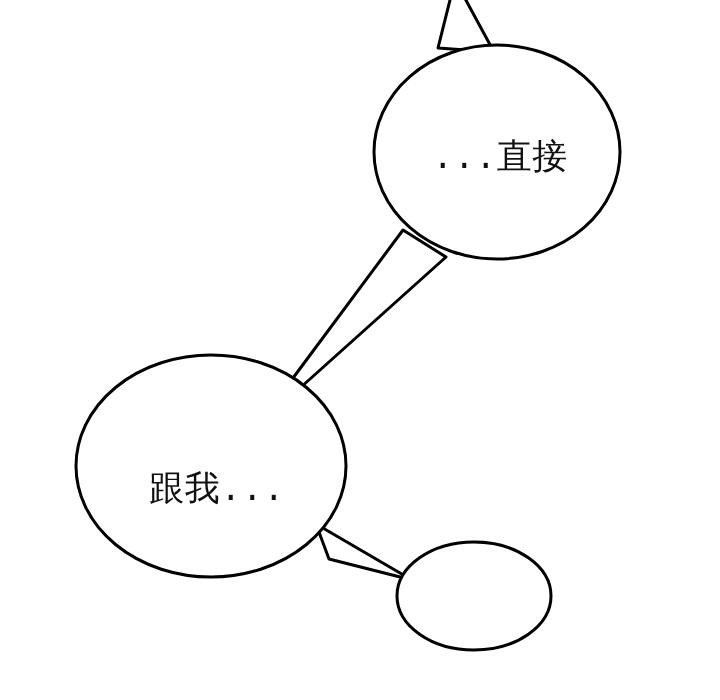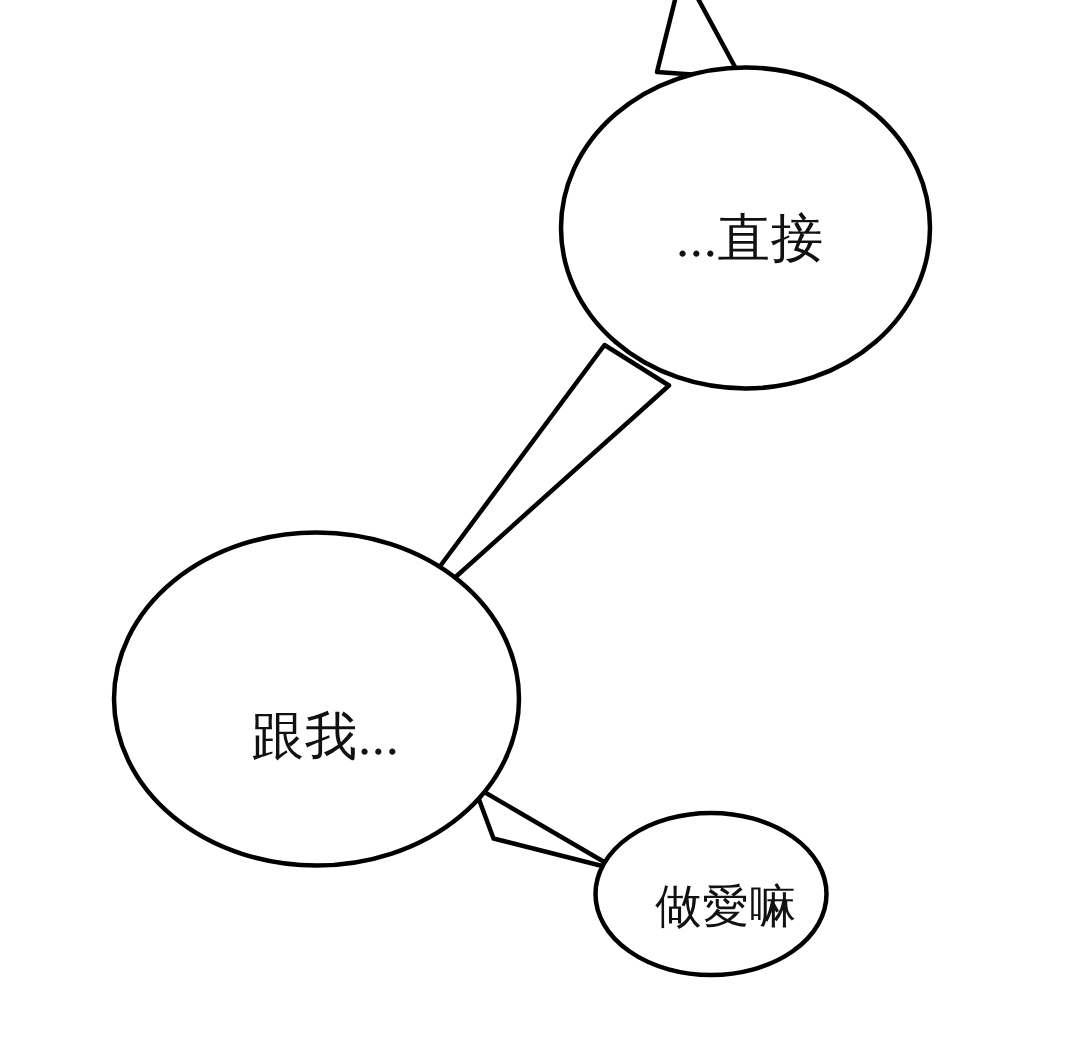--- a/index.html
+++ b/index.html
@@ -43,21 +43,21 @@
     stroke-linecap: round;
   }
   .bubble-text {
     position: absolute;
     color: #111111;
     white-space: nowrap;
     font-weight: 400;
     letter-spacing: 0.5px;
     line-height: 1;
     transform: translate(-50%, -50%);
-    font-family: Liberation Serif, serif;
+    font-family: Liberation Mono, monospace;
   }
   #text-bubble-top {
     left: 500px;
     top: 159px;
     font-size: 35px;
   }
   #text-bubble-middle {
     left: 217px;
     top: 491px;
     font-size: 35px;
@@ -85,15 +85,14 @@
 
     <ellipse class="bubble-shape" cx="211" cy="466" rx="135" ry="111"></ellipse>
 
     <ellipse class="bubble-shape" cx="474" cy="596" rx="77" ry="54"></ellipse>
   </svg>
 
   <div class="bubble-text" id="text-bubble-top">...直接</div>
 
   <div class="bubble-text" id="text-bubble-middle">跟我...</div>
 
-  <div class="bubble-text" id="text-bubble-small">做愛嘛</div>
 
 </div>
 
 </body></html>

